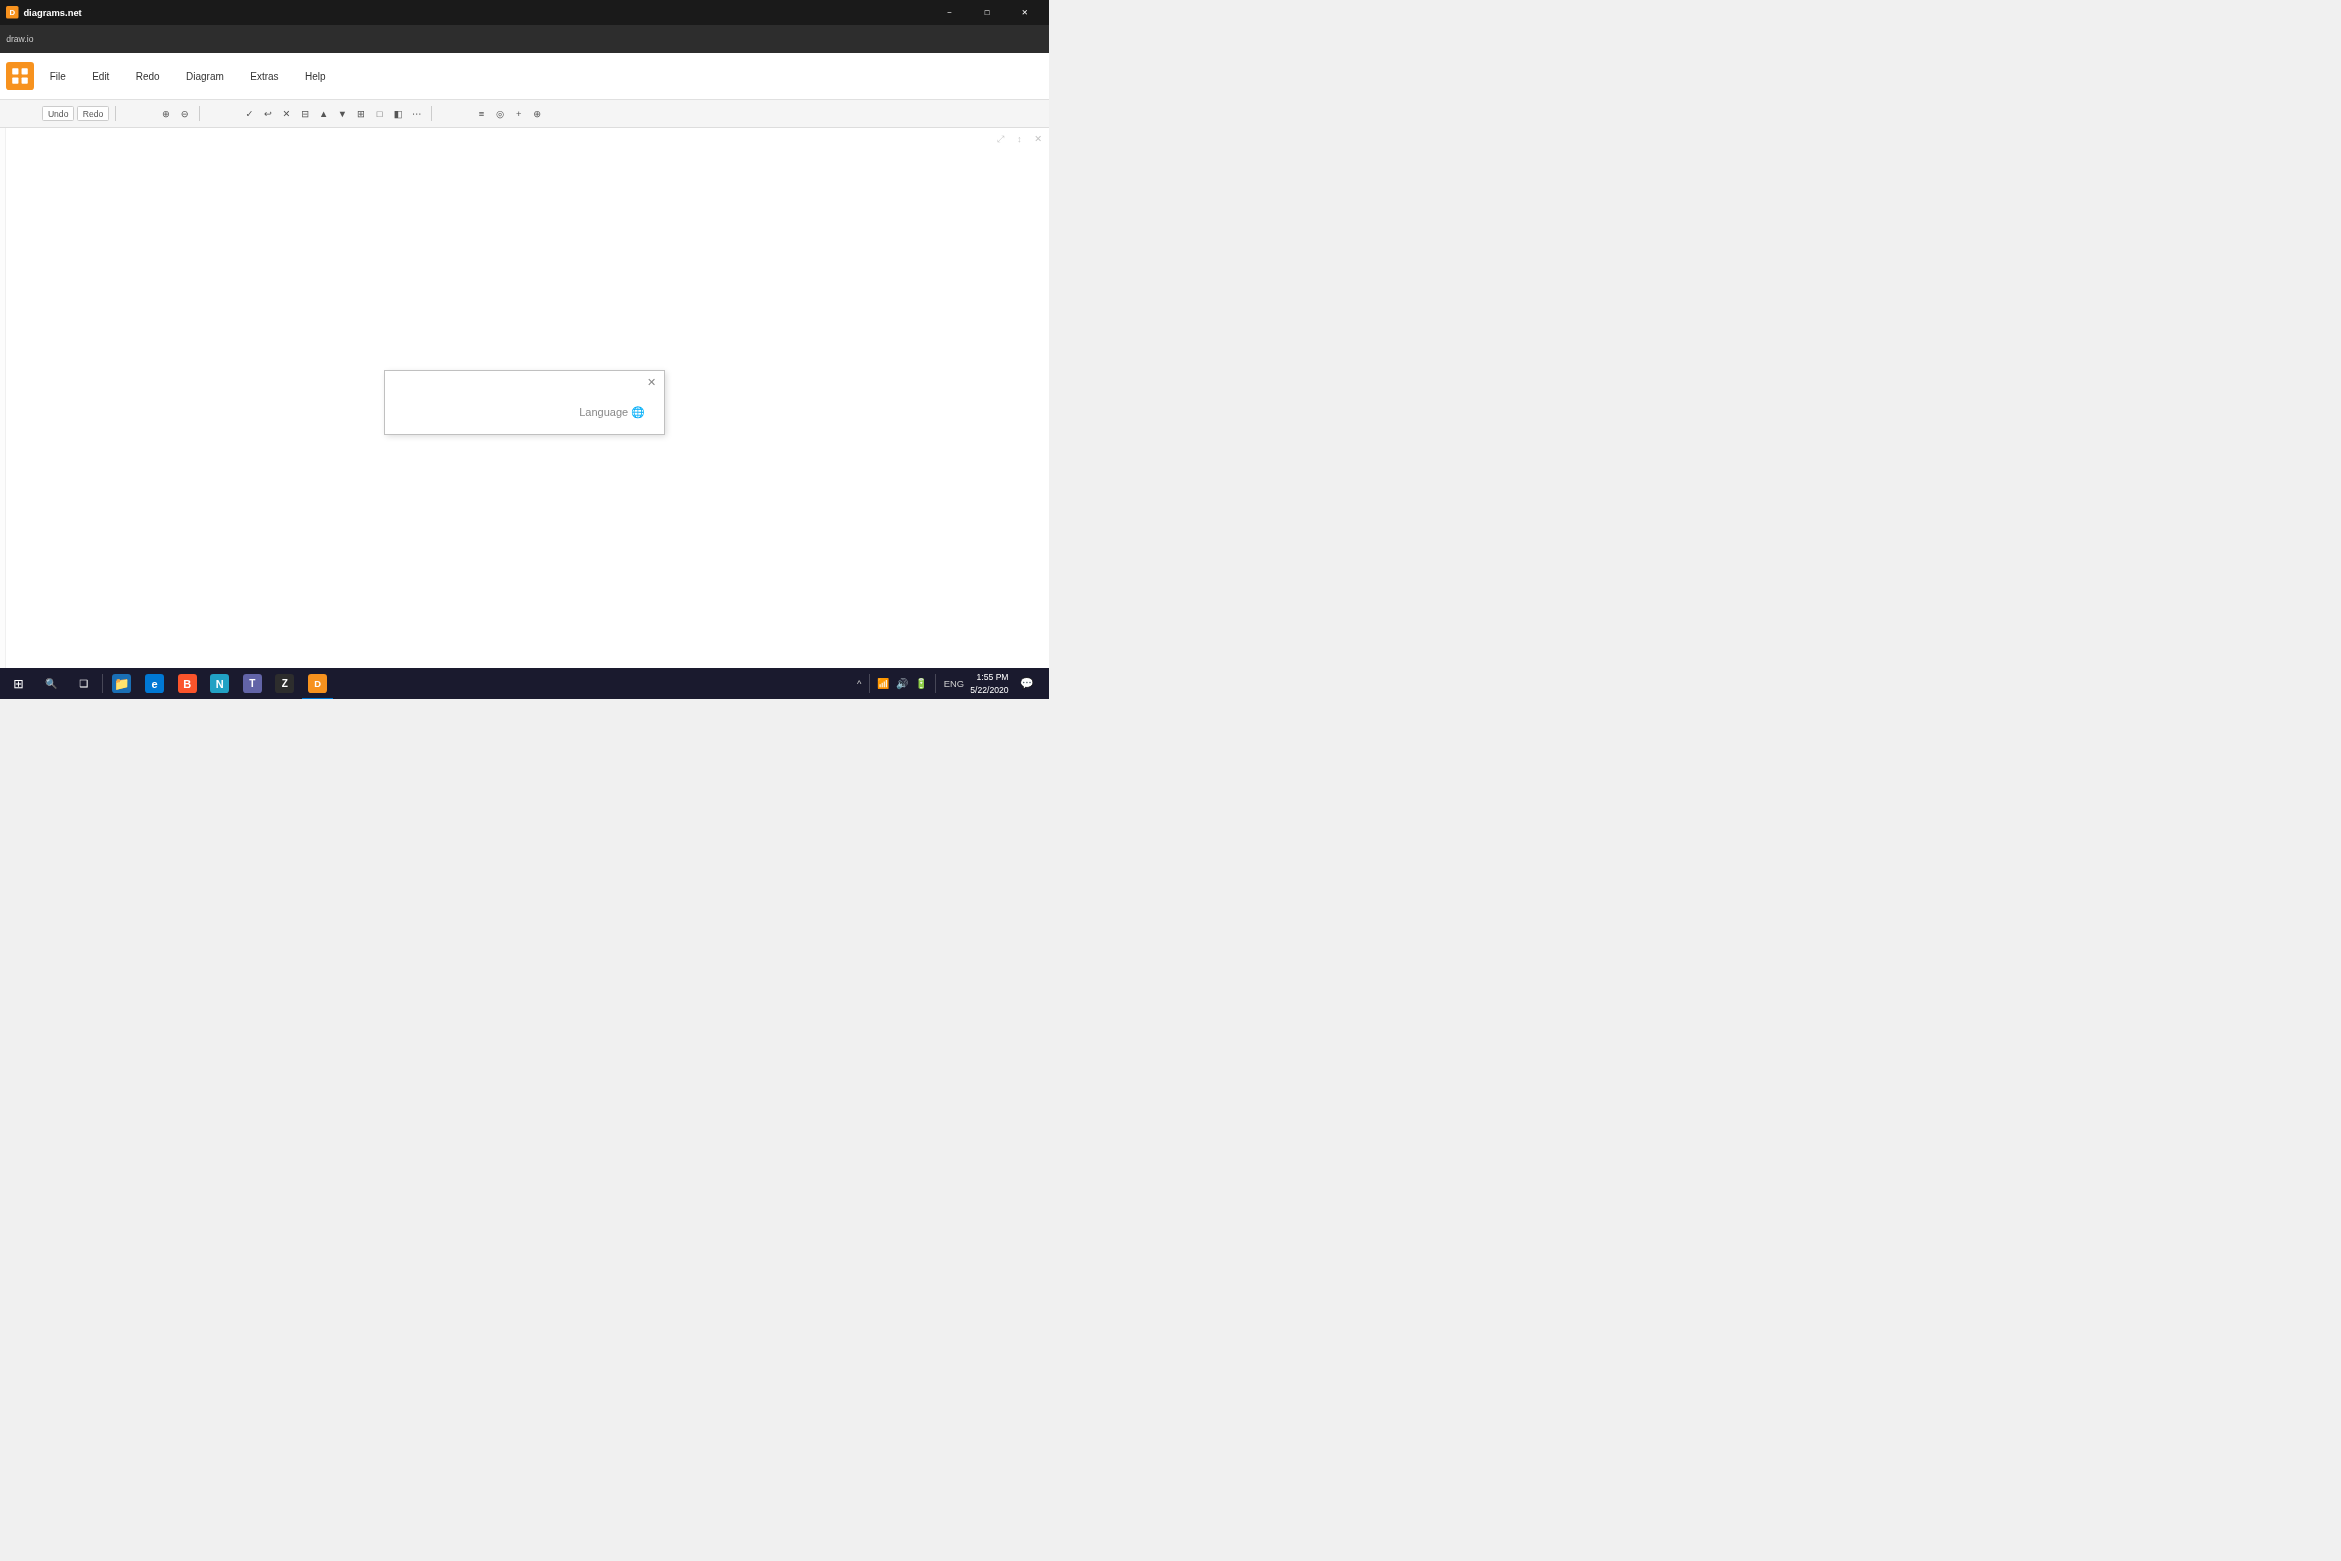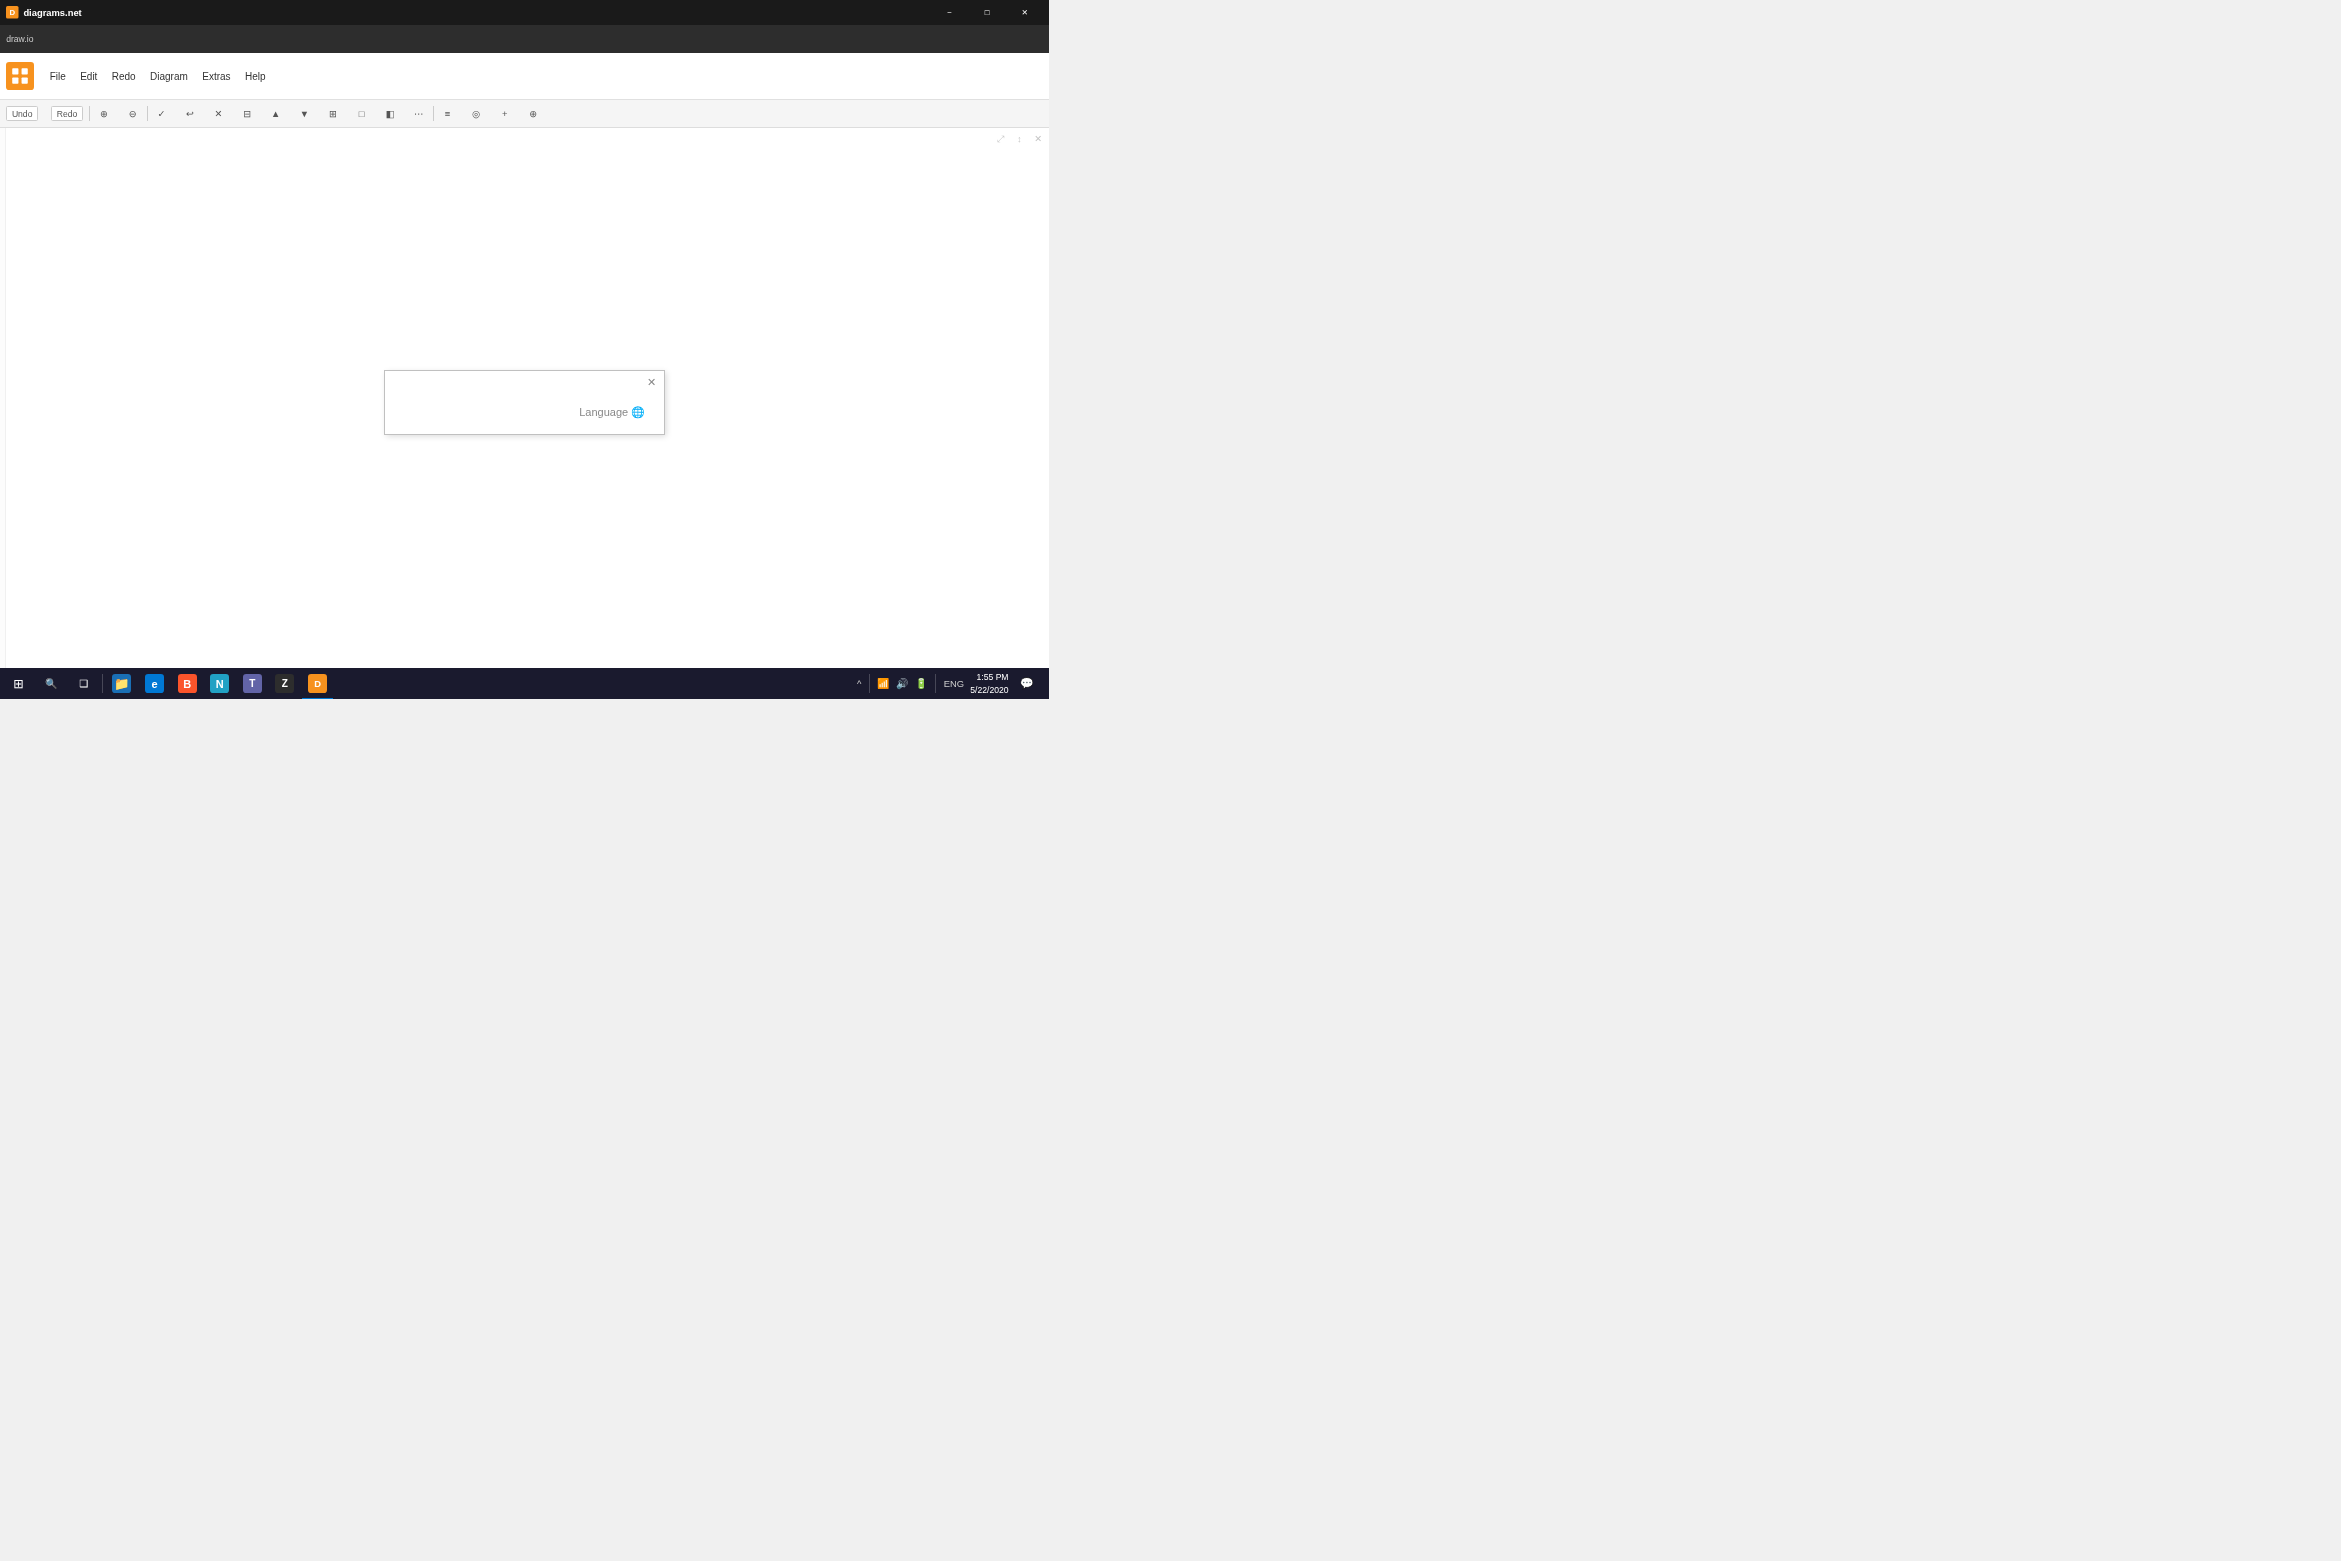--- a/index.html
+++ b/index.html
@@ -88,21 +88,21 @@
       position: relative;
     }
     #app-icon-area {
       display: flex;
       align-items: center;
       margin-right: 6.2px;
     }
     .menu-items {
       display: flex;
       align-items: center;
-      gap: 2px;
+      gap: 14px;
       margin-left: 3.1px;
     }
     .menu-item {
       padding: 3.1px 6.2px;
       color: #333;
       font-size: 10px;
       cursor: pointer;
     }
 
     
@@ -111,21 +111,22 @@
       background: #f5f5f5;
       display: flex;
       align-items: center;
       padding: 0 6.2px;
       gap: 3.1px;
       border-bottom: 0.8px solid #ddd;
     }
     .toolbar-group {
       display: flex;
       align-items: center;
-      gap: 13px;
+      gap: 3px;
+      margin-left: 36px;
     }
     .toolbar-btn {
       padding: 1.6px 4.7px;
       background: #fff;
       border: 0.8px solid #ccc;
       border-radius: 1.6px;
       font-size: 8.6px;
       color: #555;
       cursor: pointer;
       white-space: nowrap;

